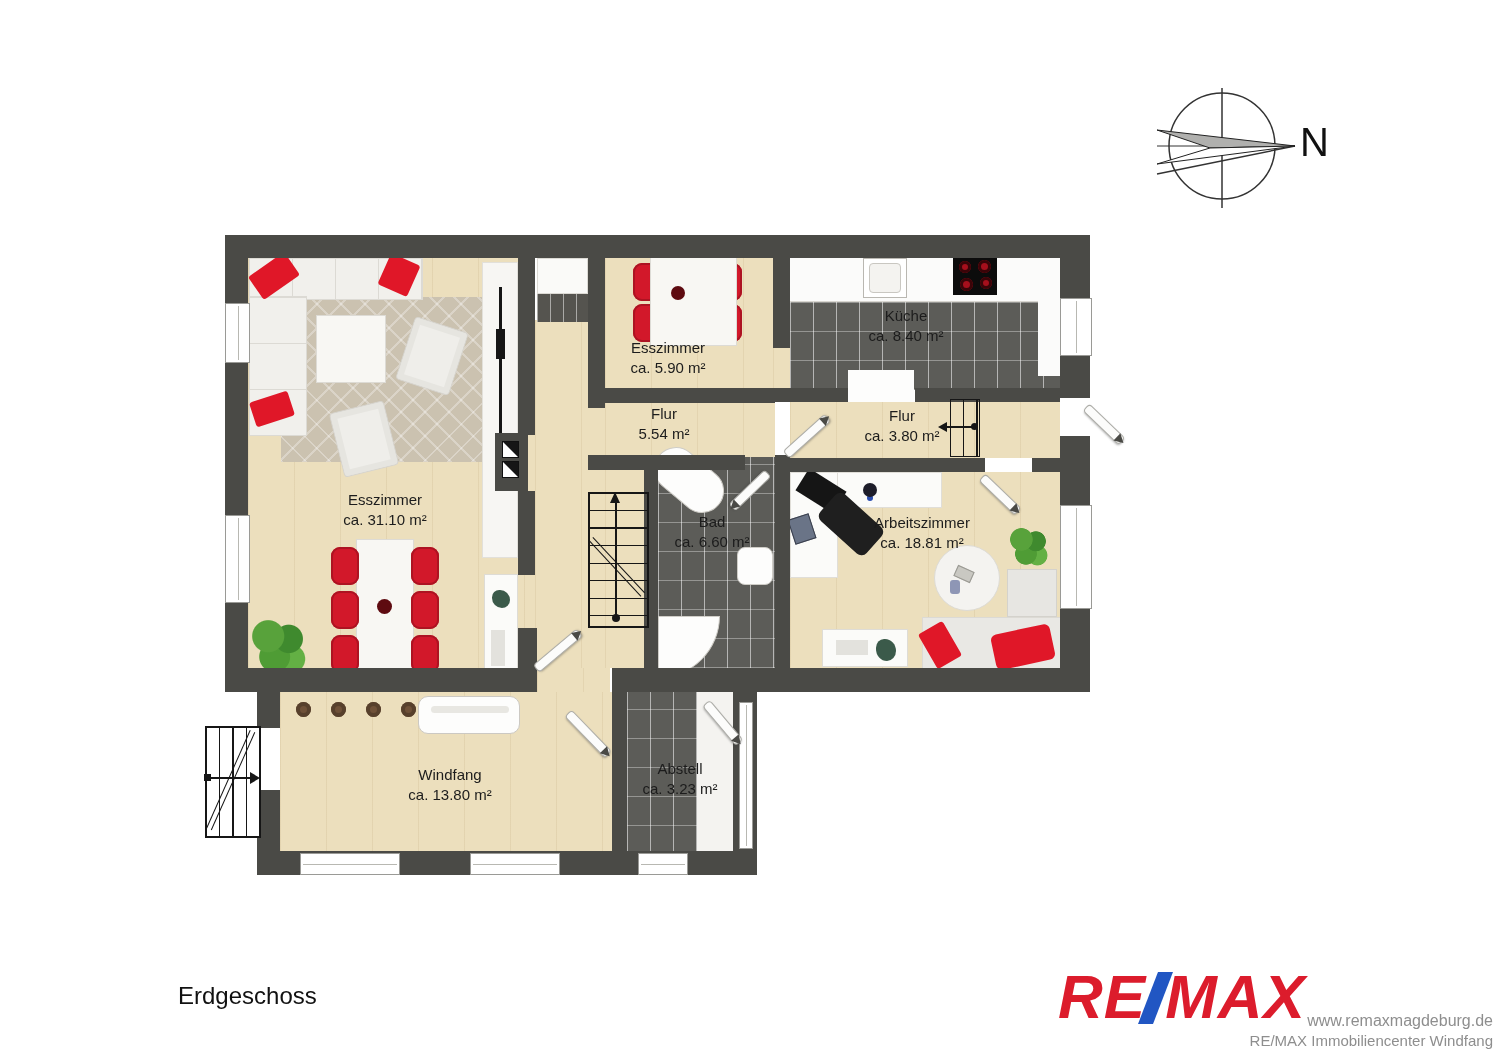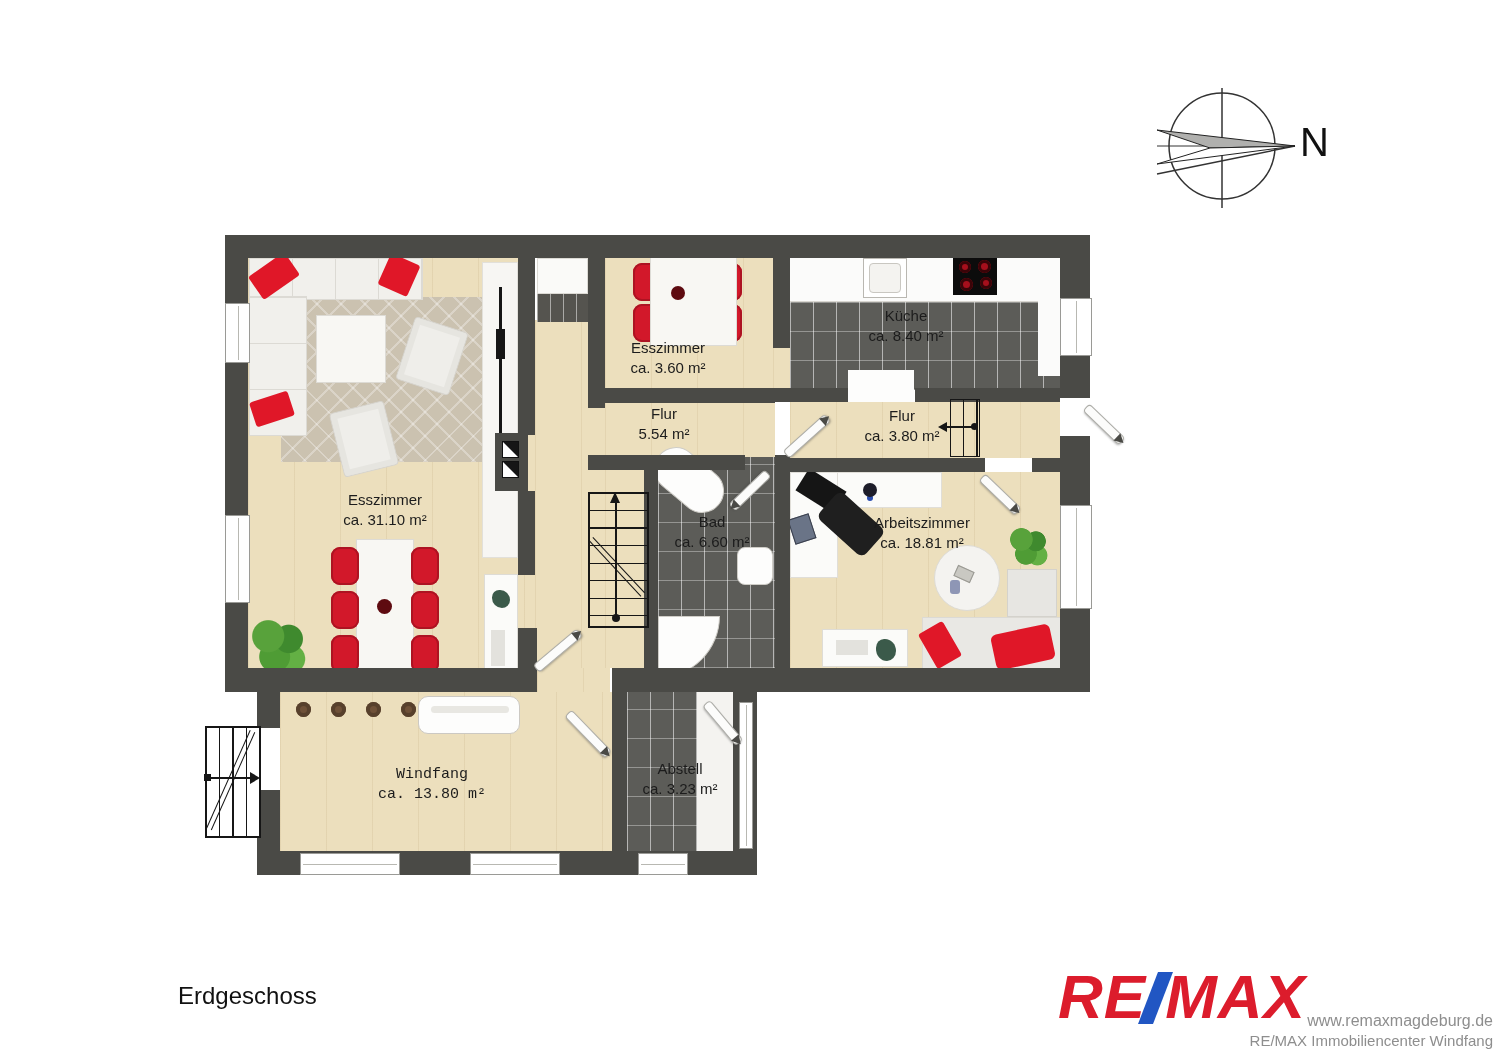--- a/index.html
+++ b/index.html
@@ -242,21 +242,21 @@
   <div class="leaf" style="left:706px;top:698px;width:50px;transform:rotate(50deg);">
       <span class="tip"></span>
     </div>
 
   <div class="rlabel" style="left:385px;top:490px;">
     <div>Esszimmer</div>
     <div>ca. 31.10 m²</div>
   </div>
   <div class="rlabel" style="left:668px;top:338px;">
     <div>Esszimmer</div>
-    <div>ca. 3.60 m²</div>
+    <div>ca. 5.90 m²</div>
   </div>
   <div class="rlabel" style="left:906px;top:306px;">
     <div>Küche</div>
     <div>ca. 8.40 m²</div>
   </div>
   <div class="rlabel" style="left:664px;top:404px;">
     <div>Flur</div>
     <div>5.54 m²</div>
   </div>
   <div class="rlabel" style="left:902px;top:406px;">
@@ -264,21 +264,21 @@
     <div>ca. 3.80 m²</div>
   </div>
   <div class="rlabel" style="left:712px;top:512px;">
     <div>Bad</div>
     <div>ca. 6.60 m²</div>
   </div>
   <div class="rlabel" style="left:922px;top:513px;">
     <div>Arbeitszimmer</div>
     <div>ca. 18.81 m²</div>
   </div>
-  <div class="rlabel" style="left:432px;top:765px;font-family:Liberation Mono, monospace;">
+  <div class="rlabel" style="left:450px;top:765px;">
     <div>Windfang</div>
     <div>ca. 13.80 m²</div>
   </div>
   <div class="rlabel" style="left:680px;top:759px;">
     <div>Abstell</div>
     <div>ca. 3.23 m²</div>
   </div>
 
   <svg style="position:absolute;left:1155px;top:86px;" width="145" height="126" viewBox="0 0 145 126">
     <line x1="67" y1="2" x2="67" y2="122" stroke="#333" stroke-width="1.5"></line>

